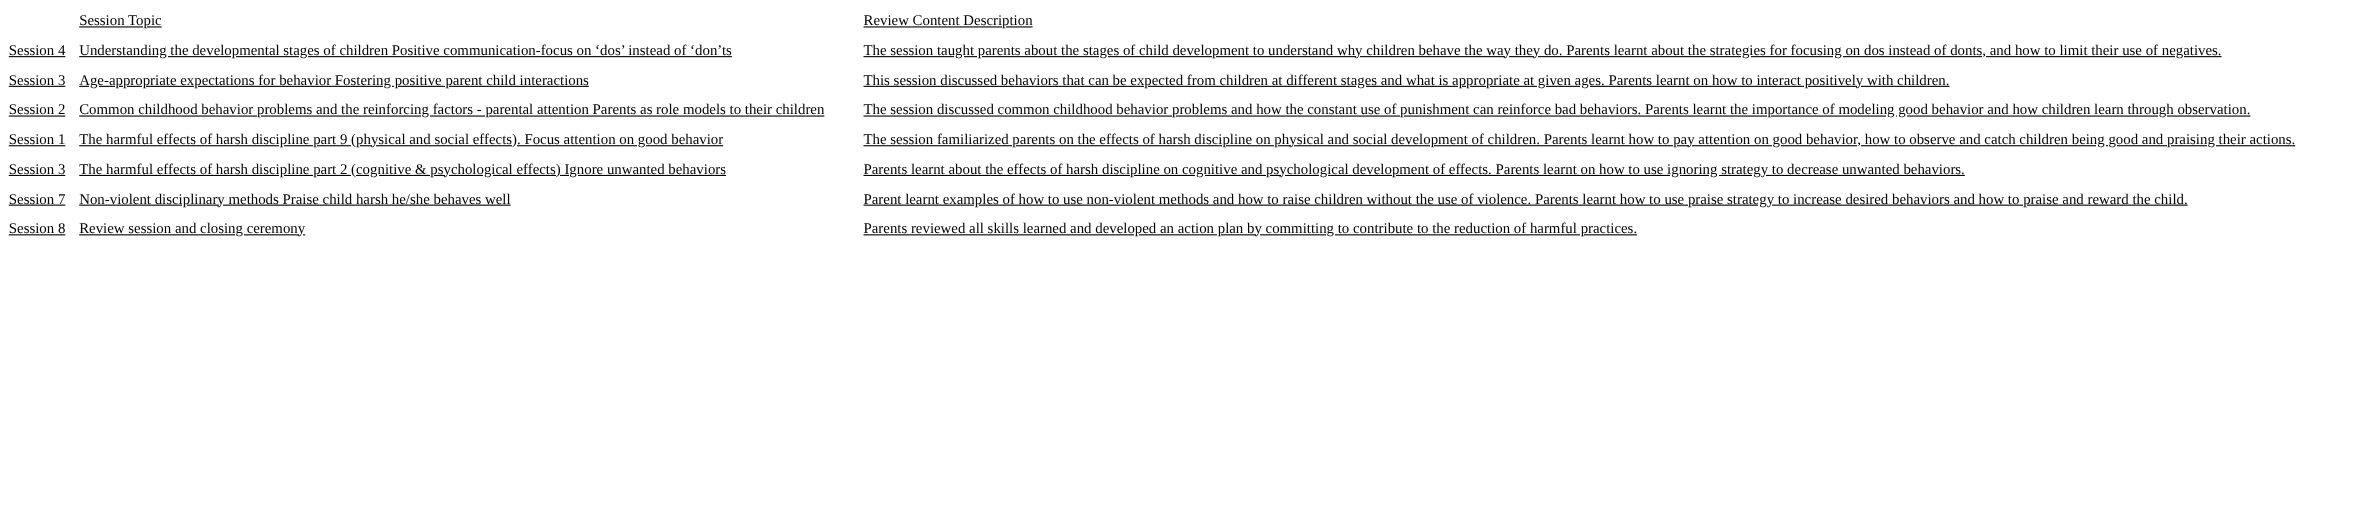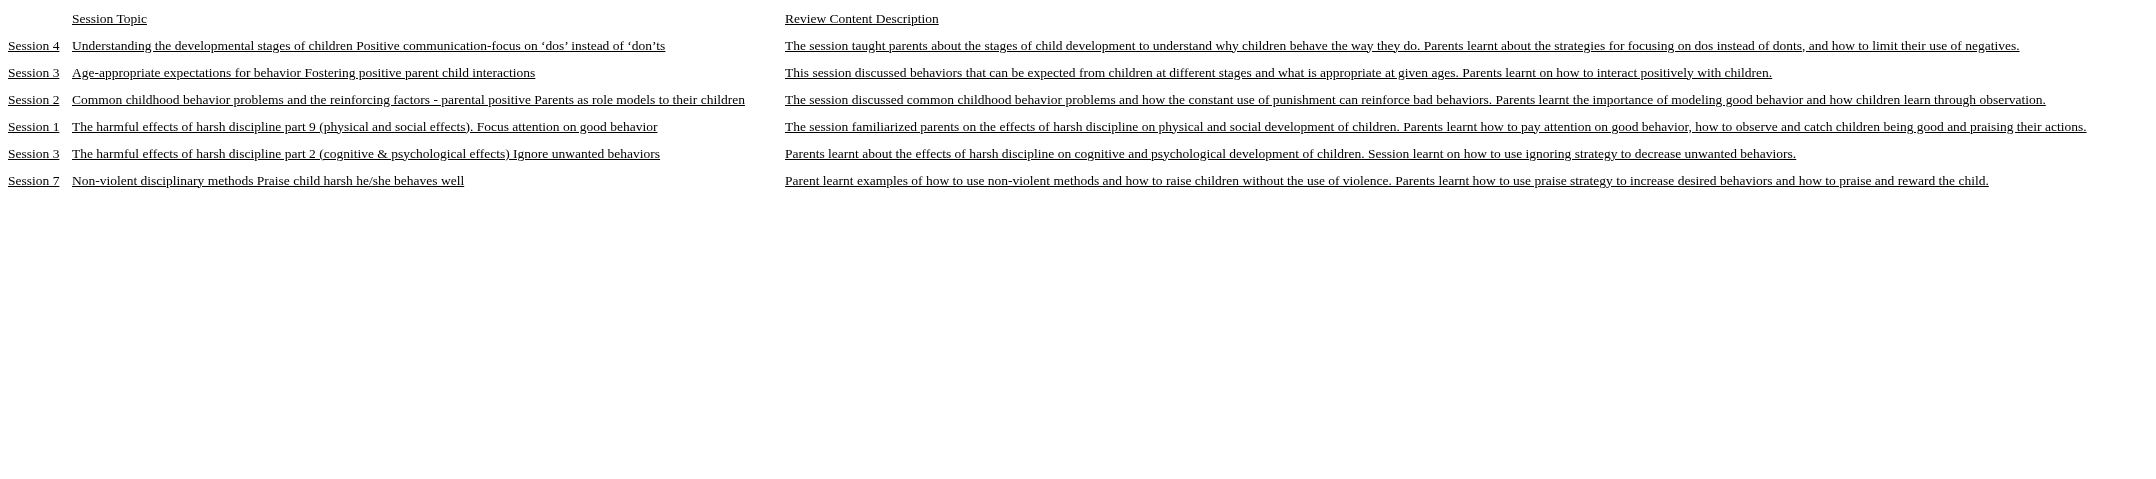--- a/index.html
+++ b/index.html
@@ -28,32 +28,37 @@
       <td class="c2">Understanding the developmental stages of children Positive communication-focus on ‘dos’ instead of ‘don’ts</td>
       <td>The session taught parents about the stages of child development to understand why children behave the way they do. Parents learnt about the strategies for focusing on dos instead of donts, and how to limit their use of negatives.</td>
     </tr>
     <tr>
       <td class="c1">Session 3</td>
       <td class="c2">Age-appropriate expectations for behavior Fostering positive parent child interactions</td>
       <td>This session discussed behaviors that can be expected from children at different stages and what is appropriate at given ages. Parents learnt on how to interact positively with children.</td>
     </tr>
     <tr>
       <td class="c1">Session 2</td>
-      <td class="c2">Common childhood behavior problems and the reinforcing factors - parental positive Parents as role models to their children</td>
+      <td class="c2">Common childhood behavior problems and the reinforcing factors - parental attention Parents as role models to their children</td>
       <td>The session discussed common childhood behavior problems and how the constant use of punishment can reinforce bad behaviors. Parents learnt the importance of modeling good behavior and how children learn through observation.</td>
     </tr>
     <tr>
       <td class="c1">Session 1</td>
       <td class="c2">The harmful effects of harsh discipline part 9 (physical and social effects). Focus attention on good behavior</td>
       <td>The session familiarized parents on the effects of harsh discipline on physical and social development of children. Parents learnt how to pay attention on good behavior, how to observe and catch children being good and praising their actions.</td>
     </tr>
     <tr>
       <td class="c1">Session 3</td>
       <td class="c2">The harmful effects of harsh discipline part 2 (cognitive &amp; psychological effects) Ignore unwanted behaviors</td>
-      <td>Parents learnt about the effects of harsh discipline on cognitive and psychological development of children. Session learnt on how to use ignoring strategy to decrease unwanted behaviors.</td>
+      <td>Parents learnt about the effects of harsh discipline on cognitive and psychological development of effects. Parents learnt on how to use ignoring strategy to decrease unwanted behaviors.</td>
     </tr>
     <tr>
       <td class="c1">Session 7</td>
       <td class="c2">Non-violent disciplinary methods Praise child harsh he/she behaves well</td>
       <td>Parent learnt examples of how to use non-violent methods and how to raise children without the use of violence. Parents learnt how to use praise strategy to increase desired behaviors and how to praise and reward the child.</td>
     </tr>
+    <tr>
+      <td class="c1">Session 8</td>
+      <td class="c2">Review session and closing ceremony</td>
+      <td>Parents reviewed all skills learned and developed an action plan by committing to contribute to the reduction of harmful practices.</td>
+    </tr>
   </tbody>
 </table>
 
 </body></html>

